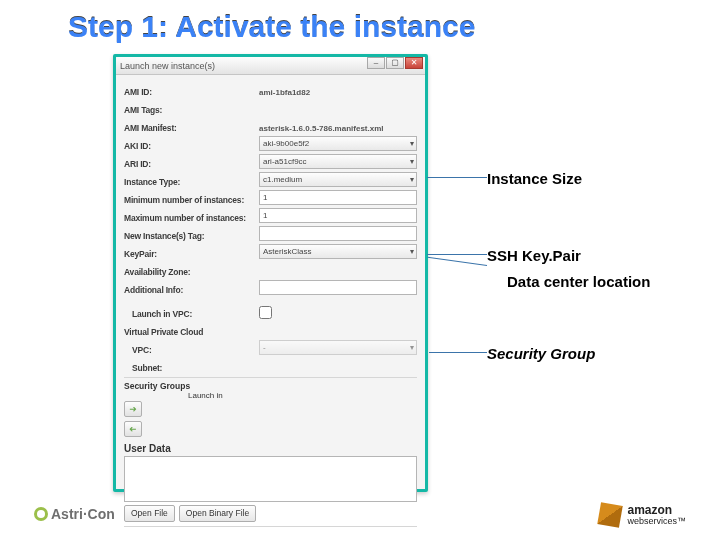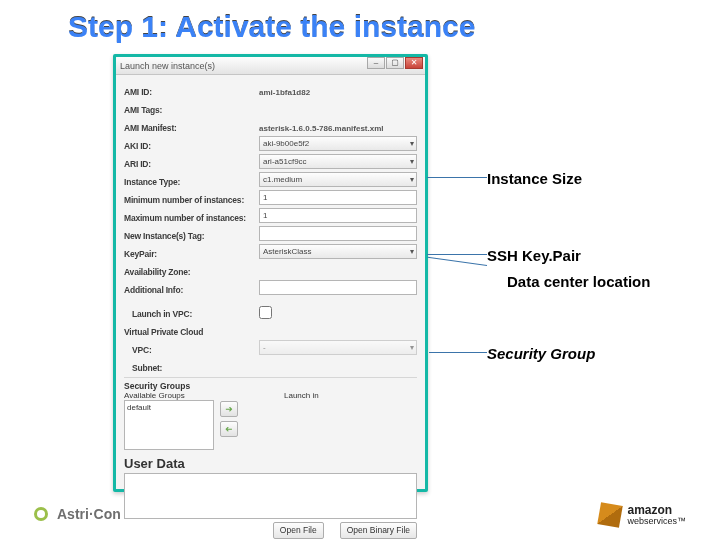--- a/index.html
+++ b/index.html
@@ -81,36 +81,36 @@
     font-size:8px; padding:2px;
   }
   .move-btns { display:flex; flex-direction:column; gap:4px; margin-top:10px;}
   .move-btn {
     width:18px; height:16px;
     background:linear-gradient(#fdfdfd,#e2e2e2);
     border:1px solid #b0b0b0; border-radius:2px;
     display:flex;align-items:center;justify-content:center;
     font-size:9px; color:#6aa84f;
   }
-  .ud-label{ font-size:13px; font-weight:600; margin: 6px 0 2px 0;}
+  .ud-label{ font-size:10px; font-weight:600; margin: 6px 0 2px 0;}
   .textarea {
     width: 100%; height: 46px;
     background:#fff; border:1px solid #b5b5b5;
   }
   .btn {
     height: 17px;
     padding: 0 6px;
     background: linear-gradient(#fdfdfd,#e7e7e7);
     border:1px solid #adadad;
     border-radius:2px;
     font-size:8.5px;
     color:#333;
     line-height:15px;
   }
-  .btn-row { display:flex; justify-content:flex-end; gap:16px; margin-top:3px;}
+  .btn-row { display:flex; gap:4px; margin-top:3px;}
   .footer-btns {
     border-top:1px solid #d6d6d6;
     margin-top:4px; padding-top:4px;
     display:flex; justify-content:flex-end; gap:4px;
   }
 
   
   .callout {
     position:absolute;
     font-size: 15px;
@@ -120,21 +120,21 @@
   .callout .line {
     position:absolute;
     border-top: 1.5px solid #3b74aa;
     right: 100%;
   }
 
   
   .astricon {
     position:absolute; left:34px; bottom:18px;
     font-size:14px; font-weight:700; color:#6f6f6f;
-    display:flex; align-items:center; gap:9px;
+    display:flex; align-items:center; gap:3px;
   }
   .astricon .icon{
     width:14px;height:14px;border-radius:50%;
     background:#9bbf4a;
     position:relative;
   }
   .astricon .icon::after{content:"";position:absolute;inset:3px;border-radius:50%;background:#fff;}
   .aws {
     position:absolute; right:34px; bottom:14px;
     display:flex; align-items:flex-end; gap:6px;
@@ -222,24 +222,20 @@
         <label class="sub">VPC:</label>
         <div class="sel" style="opacity:0.6">-</div>
       </div>
     <div class="row">
         <label class="sub">Subnet:</label>
       </div>
 
     <div class="sg-area">
       <div style="font-size:8.5px;font-weight:600;">Security Groups</div>
       <div class="sg-row">
-        <div>
-          <div style="font-size:8px;">Available Groups</div>
-          <div class="listbox">default</div>
-        </div>
         <div class="move-btns">
           <div class="move-btn">
               <span>➜</span>
             </div>
           <div class="move-btn">
               <span style="transform:scaleX(-1)">➜</span>
             </div>
         </div>
         <div>
           <div style="font-size:8px;padding-left:40px;">Launch in</div>

